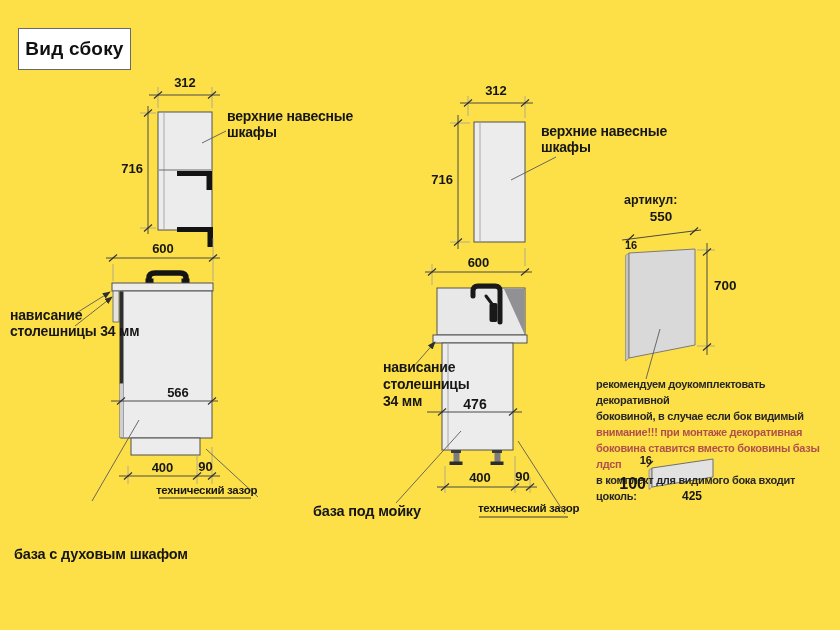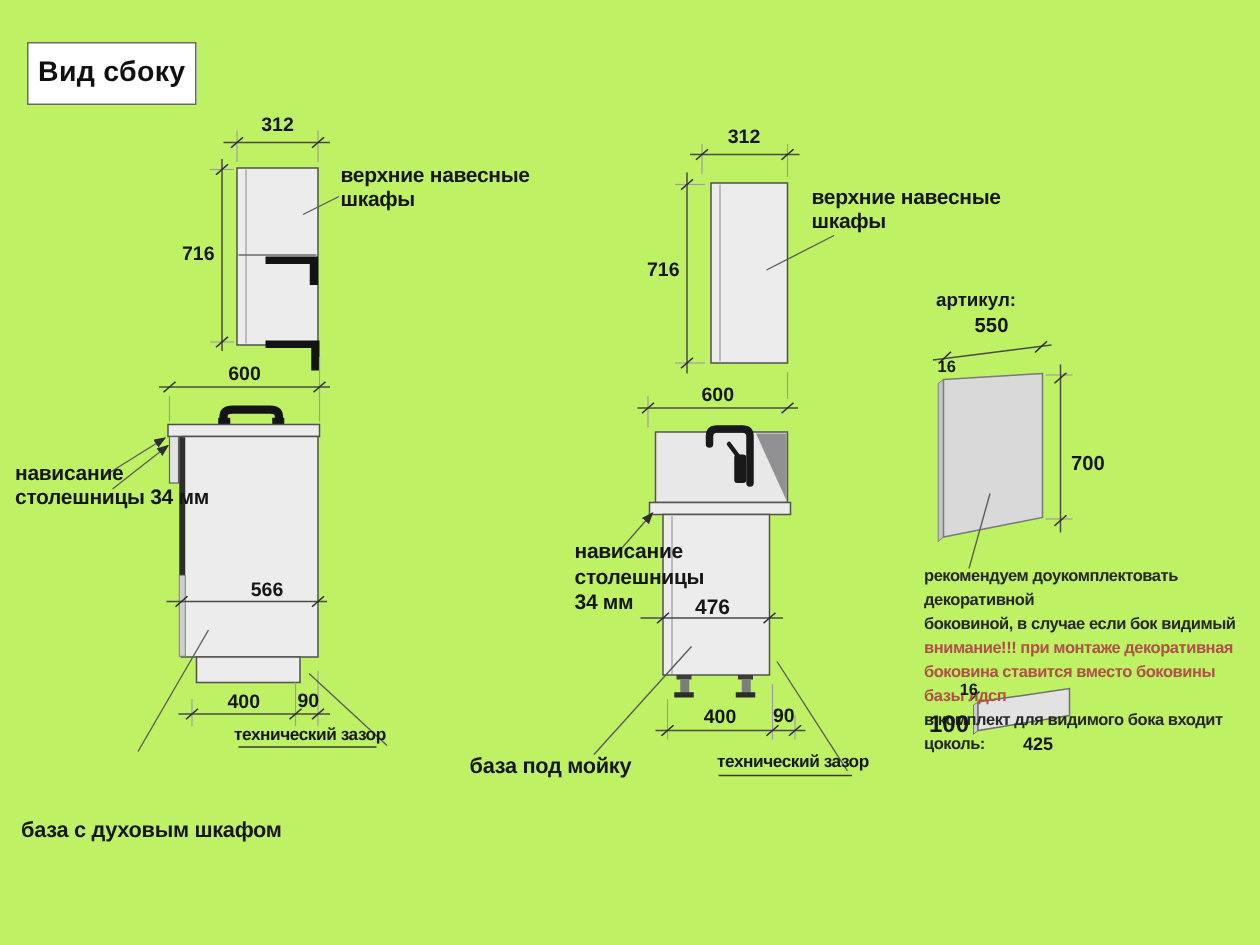--- a/index.html
+++ b/index.html
@@ -1,31 +1,31 @@
 <!DOCTYPE html>
 <html><head>
 <meta charset="utf-8">
 <style>
   html,body{margin:0;padding:0;background:#ffffff;}
-  .canvas{position:relative;width:840px;height:630px;background:#bef264;overflow:hidden;
+  .canvas{position:relative;width:840px;height:630px;background:#fde047;overflow:hidden;
           font-family:"Liberation Sans","DejaVu Sans",sans-serif;color:#1c1c1c;}
   svg.draw{position:absolute;left:0;top:0;z-index:1;}
   .lbl{position:absolute;z-index:2;font-weight:bold;color:#161616;white-space:nowrap;}
   .dim{font-size:13px;text-align:center;}
   .dim-sm{font-size:11px;}
   .note{font-size:11px;letter-spacing:-0.3px;line-height:16px;white-space:normal;}
   .cap{font-size:14.5px;letter-spacing:-0.2px;}
   .callout{font-size:14px;letter-spacing:-0.2px;line-height:16px;}
   .callout span{display:block;}
   .title-box{position:absolute;left:18px;top:28px;width:111px;height:40px;z-index:2;
              border:1.4px solid #6a6a6a;background:#fff;display:flex;align-items:center;justify-content:center;
              font-size:19px;font-weight:bold;letter-spacing:.2px;color:#101010;}
   .warn{color:#b0504b;}
   .blk{color:#262626;}
-  .notes-block span{display:block;margin-left:20px;}
+  .notes-block span{display:block;}
 </style>
 </head>
 <body>
 
 <div class="canvas">
 
 <svg class="draw" width="840" height="630" viewBox="0 0 840 630">
   <defs>
     <marker id="arr" markerWidth="9" markerHeight="7" refX="8" refY="3.5" orient="auto">
       <path d="M0,0 L9,3.5 L0,7 Z" fill="#2e2e2e"></path>
@@ -233,21 +233,21 @@
   <span>нависание</span>
   <span>столешницы</span>
   <span>34 мм</span>
 </div>
 <div class="lbl" style="left:478px;top:502px;width:92px;font-size:11.5px;text-align:center;letter-spacing:-0.3px;">технический зазор</div>
 <div class="lbl cap" style="left:313px;top:503px;">база под мойку</div>
 
 <div class="lbl" style="left:624px;top:193px;font-size:12.5px;">артикул:</div>
 <div class="lbl dim" style="left:632px;top:209px;width:58px;font-size:13.5px;">550</div>
 <div class="lbl dim-sm" style="left:625px;top:239px;font-weight:bold;position:absolute;z-index:2;">16</div>
-<div class="lbl dim" style="left:714px;top:301px;width:34px;text-align:left;font-size:13.5px;">700</div>
+<div class="lbl dim" style="left:714px;top:278px;width:34px;text-align:left;font-size:13.5px;">700</div>
 
 <div class="lbl note notes-block" style="left:596px;top:376px;width:242px;font-weight:bold;">
   <span class="blk">рекомендуем доукомплектовать декоративной</span>
   <span class="blk">боковиной, в случае если бок видимый</span>
   <span class="warn">внимание!!! при монтаже декоративная</span>
   <span class="warn">боковина ставится вместо боковины базы лдсп</span>
   <span class="blk">в комплект для видимого бока входит цоколь:</span>
 </div>
 
 <div class="lbl dim-sm" style="left:630px;top:454px;width:22px;text-align:right;">16</div>

